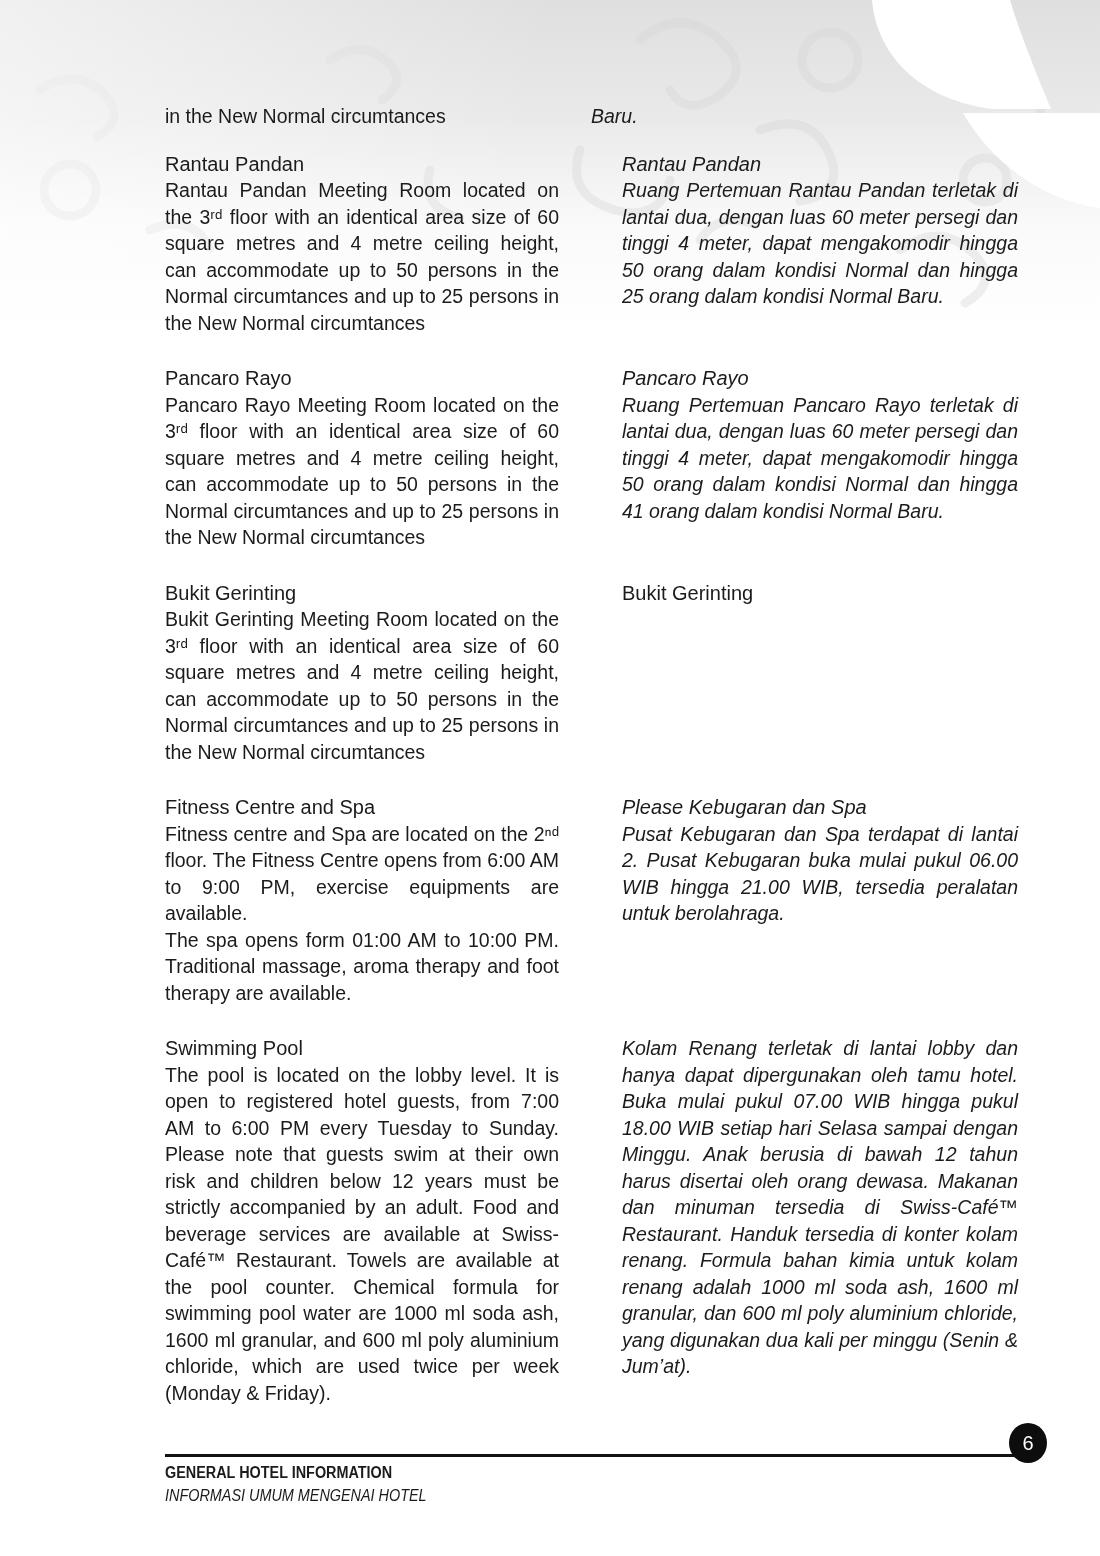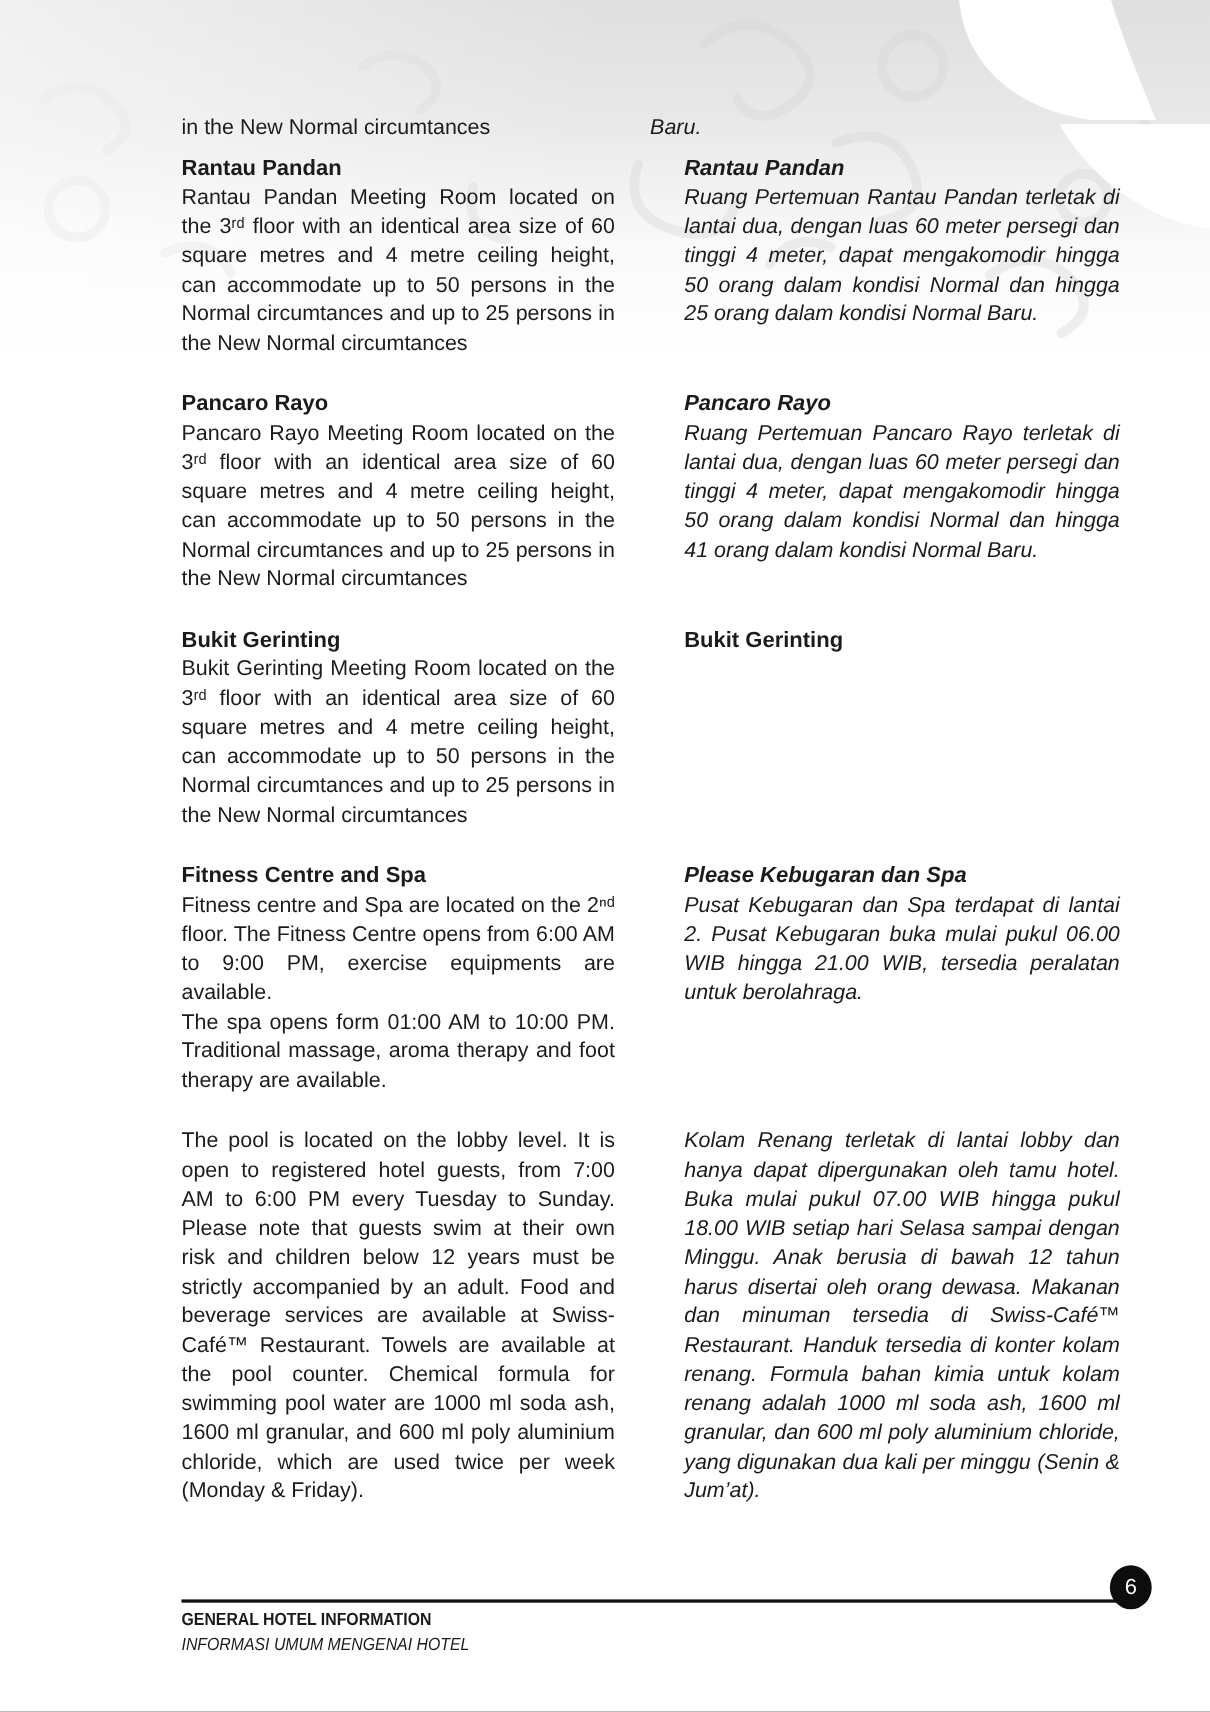--- a/index.html
+++ b/index.html
@@ -24,24 +24,24 @@
     content:""; position:absolute; inset:0;
     background:linear-gradient(100deg, rgba(255,255,255,0.55) 0%, rgba(255,255,255,0) 48%);
   }
   .damask, .swoosh { position:absolute; top:0; }
   .damask { left:0; }
   .swoosh { right:0; }
 
   
   .content { position:absolute; left:165px; top:103px; width:853px; }
   .row { display:grid; grid-template-columns:394px 396px; column-gap:63px; margin-bottom:29px; }
-  .row--intro { margin-bottom:10px;gap:32px; }
+  .row--intro { margin-bottom:21px;gap:32px; }
   .row--swim  { margin-top:11px; }
   .content p, .content h3 { margin:0; font-size:19.5px; line-height:26.5px; }
-  .content h3 { font-size:20px; font-weight:bold; }
+  .content h3 { font-size:20px; font-weight:normal; }
   .col-en p { text-align:justify; }
   .col-id { font-style:italic; }
   .col-id p { text-align:justify; }
   h3.upright { font-style:normal; }
 
   
   .footer-rule { position:absolute; left:165px; top:1454px; width:876px; height:3px; background:#121212; }
   .page-badge {
     position:absolute; left:1009px; top:1423px; width:38px; height:40px;
     border-radius:50%; background:#0d0d0d; color:#ffffff;
@@ -138,20 +138,21 @@
         <p>The spa opens form 01:00 AM to 10:00 PM. Traditional massage, aroma therapy and foot therapy are available.</p>
       </div>
       <div class="col-id">
         <h3>Please Kebugaran dan Spa</h3>
         <p>Pusat Kebugaran dan Spa terdapat di lantai 2. Pusat Kebugaran buka mulai pukul 06.00 WIB hingga 21.00 WIB, tersedia peralatan untuk berolahraga.</p>
       </div>
     </section>
 
     <section class="row row--swim">
       <div class="col-en">
+        <h3>Swimming Pool</h3>
         <p>The pool is located on the lobby level. It is open to registered hotel guests, from 7:00 AM to 6:00 PM every Tuesday to Sunday. Please note that guests swim at their own risk and children below 12 years must be strictly accompanied by an adult. Food and beverage services are available at Swiss-Café™ Restaurant. Towels are available at the pool counter. Chemical formula for swimming pool water are 1000 ml soda ash, 1600 ml granular, and 600 ml poly aluminium chloride, which are used twice per week (Monday &amp; Friday).</p>
       </div>
       <div class="col-id">
         <p>Kolam Renang terletak di lantai lobby dan hanya dapat dipergunakan oleh tamu hotel. Buka mulai pukul 07.00 WIB hingga pukul 18.00 WIB setiap hari Selasa sampai dengan Minggu. Anak berusia di bawah 12 tahun harus disertai oleh orang dewasa. Makanan dan minuman tersedia di Swiss-Café™ Restaurant. Handuk tersedia di konter kolam renang. Formula bahan kimia untuk kolam renang adalah 1000 ml soda ash, 1600 ml granular, dan 600 ml poly aluminium chloride, yang digunakan dua kali per minggu (Senin &amp; Jum’at).</p>
       </div>
     </section>
 
   </main>
 
   <div class="footer-rule"></div>

